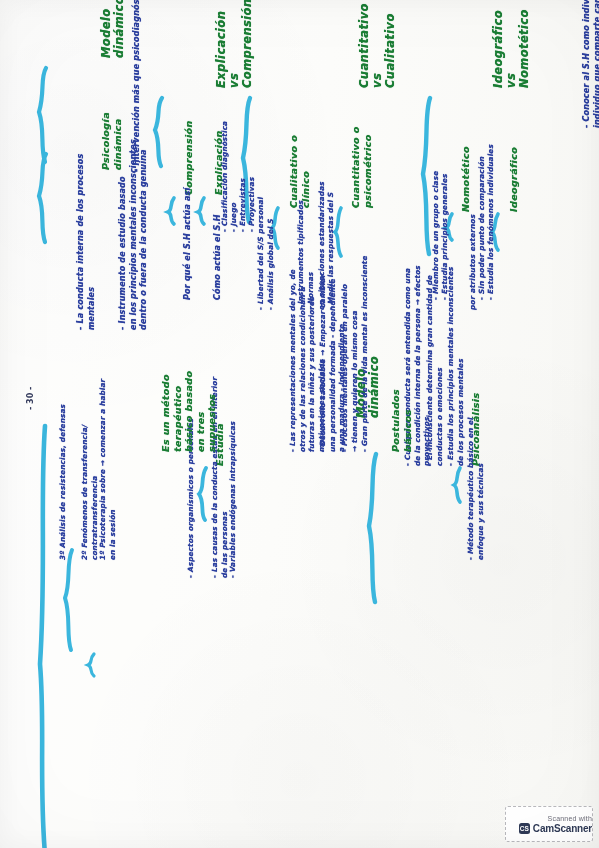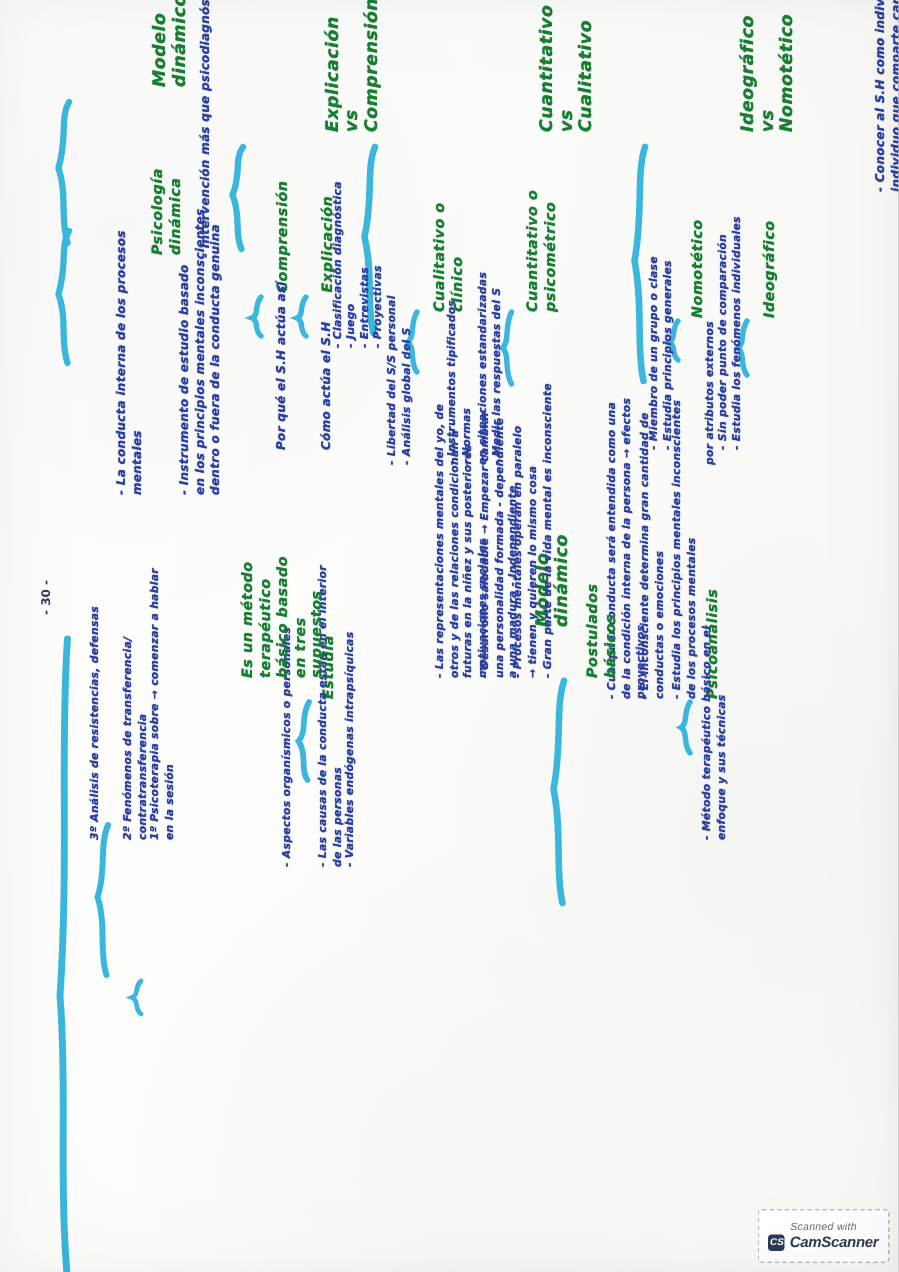--- a/index.html
+++ b/index.html
@@ -61,23 +61,22 @@
   .brace svg{display:block;overflow:visible;}
   .pg-num{
     position:absolute;color:#333a5c;font-size:8px;font-weight:700;
     font-family:"DejaVu Sans",sans-serif;
   }
 
   
   .cam{
     position:absolute;left:505px;top:806px;width:86px;height:34px;
     border:1px dashed #b9b9bd;border-radius:3px;background:#ffffff;
-    display:flex;flex-direction:column;align-items:center;justify-content:center;
+    display:flex;flex-direction:column;align-items:flex-end;justify-content:center;
     gap:1px;
-    font-style:italic;
   }
   .cam-top{font-size:7px;color:#6c6c78;font-family:"Liberation Sans",sans-serif;letter-spacing:.2px;}
   .cam-row{display:flex;align-items:center;gap:3px;}
   .cam-badge{
     width:11px;height:11px;border-radius:2.5px;background:#2f3a56;
     color:#fff;font-size:6.5px;font-weight:700;display:flex;align-items:center;
     justify-content:center;font-family:"Liberation Sans",sans-serif;
   }
   .cam-name{font-size:10px;font-weight:700;color:#2f3a56;font-family:"Liberation Sans",sans-serif;letter-spacing:-.2px;}
 </style>

